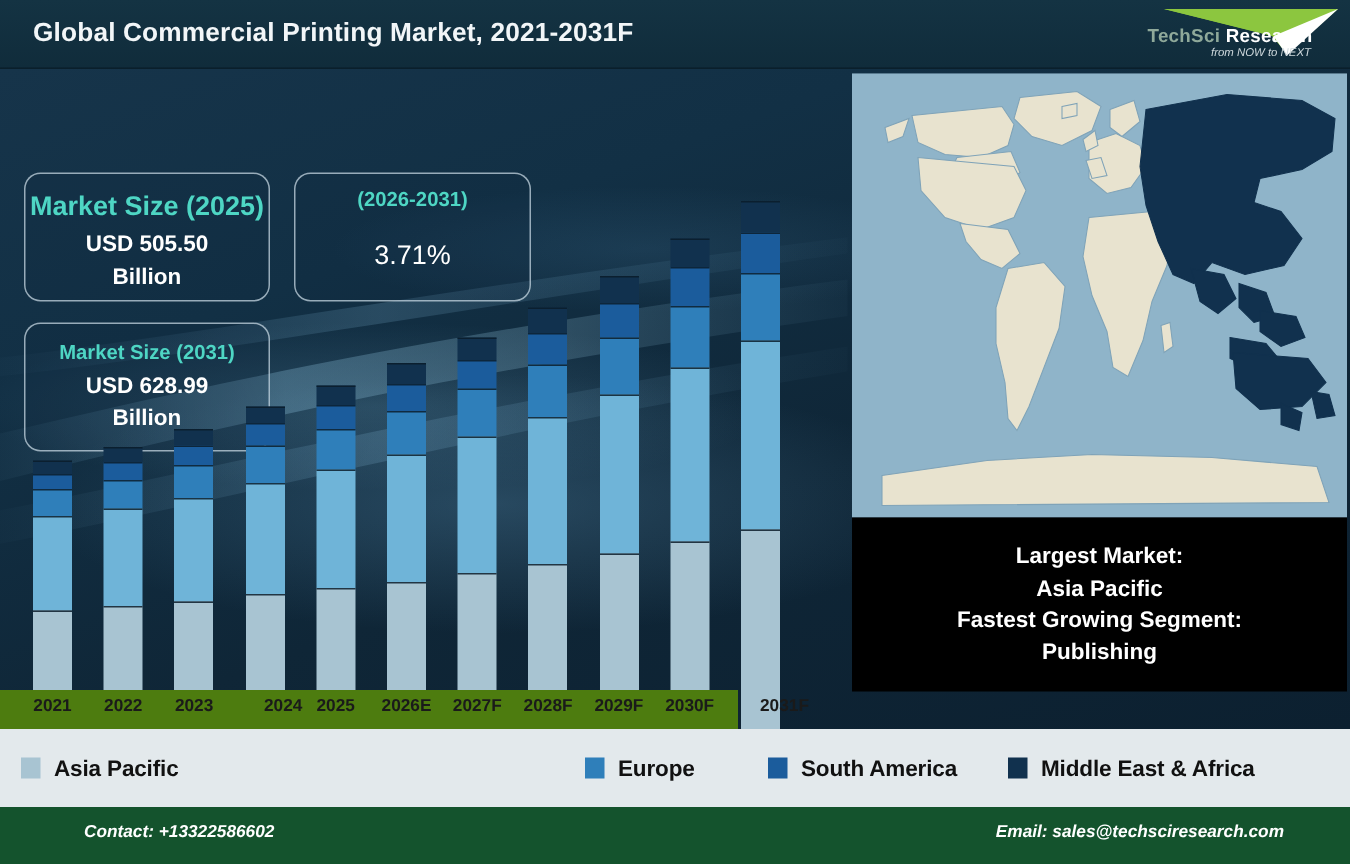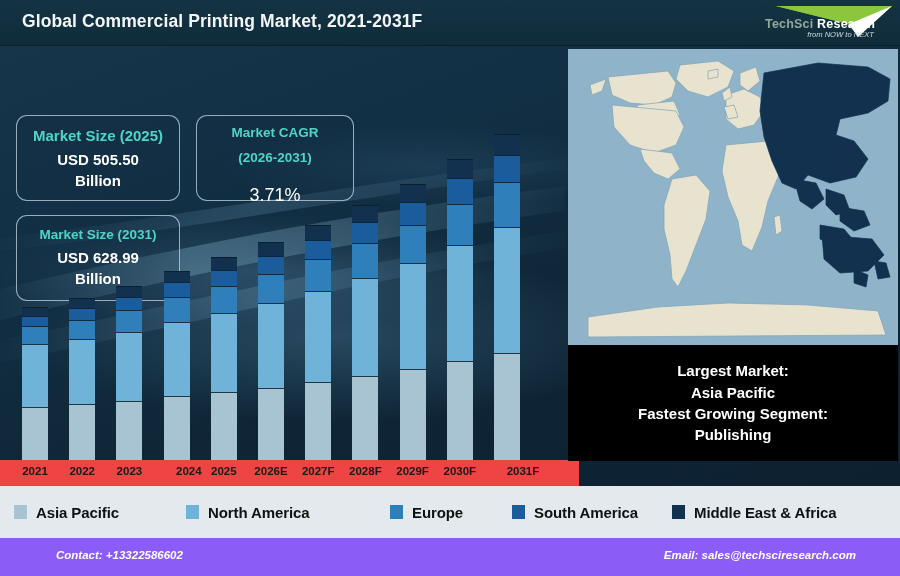--- a/index.html
+++ b/index.html
@@ -58,21 +58,21 @@
     border-radius:11px;
     text-align:center;
     background:rgba(14,40,60,0.18);
   }
   .stat-head {
     color:#4ed6c4; font-weight:bold; line-height:1.18;
   }
   .stat-val { color:#ffffff; line-height:1.22; }
 
   #box-ms2025 { left:16px; top:69px; width:164px; height:86px; }
-  #box-ms2025 .stat-head { font-size:15px; margin-top:11px; }
+  #box-ms2025 .stat-head { font-size:18px; margin-top:11px; }
   #box-ms2025 .stat-val  { font-size:15px; font-weight:bold; margin-top:6px; }
   #box-ms2025 .stat-val2 { font-size:15px; font-weight:bold; margin-top:3px; color:#fff; }
 
   #box-cagr { left:196px; top:69px; width:158px; height:86px; }
   #box-cagr .stat-head { font-size:13.5px; margin-top:9px; }
   #box-cagr .stat-val  { font-size:18px; margin-top:19px; }
 
   #box-ms2031 { left:16px; top:169px; width:164px; height:86px; }
   #box-ms2031 .stat-head { font-size:13.5px; margin-top:11px; }
   #box-ms2031 .stat-val  { font-size:15px; font-weight:bold; margin-top:6px; }
@@ -84,22 +84,22 @@
   }
   .bar-col {
     position:absolute; bottom:0;
     display:flex; flex-direction:column; justify-content:flex-end;
   }
   .seg { width:100%; border-top:1px solid rgba(10,28,42,0.85); }
   .seg.bottom-seg { border-bottom:none; }
 
   
   #axis-strip {
-    position:absolute; left:0; top:460px; width:579px; height:26px;
-    background:#ef4444;
+    position:absolute; left:0; top:460px; width:492px; height:26px;
+    background:#4d7c0f;
   }
   .axis-lbl {
     position:absolute; top:5px;
     font-size:11.5px; font-weight:bold; color:#1a1a1a;
     text-align:center; white-space:nowrap;
   }
 
   
   #map-panel {
     position:absolute; left:568px; top:49px; width:330px; height:296px;
@@ -124,21 +124,21 @@
   .legend-item { display:flex; align-items:center; }
   .legend-sw { width:13px; height:14px; flex:0 0 auto; }
   .legend-lbl {
     font-size:15px; font-weight:bold; color:#111; margin-left:9px;
     white-space:nowrap; letter-spacing:-.1px;
   }
 
   
   #footer {
     position:absolute; left:0; top:538px; width:900px; height:38px;
-    background:#8b5cf6;
+    background:#14532d;
   }
   .foot-txt {
     position:absolute; top:11px;
     font-size:11.5px; font-style:italic; font-weight:bold; color:#ffffff;
     white-space:nowrap;
   }
   #foot-contact { left:56px; }
   #foot-email   { right:44px; }
 </style>
 </head>
@@ -178,21 +178,20 @@
     <path d="M -30 196 C 150 176, 330 140, 600 108 L 600 118 C 330 155, 150 190, -30 208 Z" fill="url(#sg2)"></path>
   </svg>
 
   <div class="stat-box" id="box-ms2025">
     <div class="stat-head">Market Size (2025)</div>
     <div class="stat-val">USD 505.50</div>
     <div class="stat-val2">Billion</div>
   </div>
 
   <div class="stat-box" id="box-cagr">
-    <div class="stat-head">Market CAGR</div>
     <div class="stat-head">(2026-2031)</div>
     <div class="stat-val">3.71%</div>
   </div>
 
   <div class="stat-box" id="box-ms2031">
     <div class="stat-head">Market Size (2031)</div>
     <div class="stat-val">USD 628.99</div>
     <div class="stat-val2">Billion</div>
   </div>
 
@@ -341,24 +340,20 @@
   <div class="info-line">Asia Pacific</div>
   <div class="info-line">Fastest Growing Segment:</div>
   <div class="info-line">Publishing</div>
 </div>
 
 <div id="legend">
     <div class="legend-item" style="position: absolute; left: 14px;">
       <span class="legend-sw" style="background: rgb(168, 196, 210);"></span>
       <span class="legend-lbl">Asia Pacific</span>
     </div>
-    <div class="legend-item" style="position: absolute; left: 186px;">
-      <span class="legend-sw" style="background: rgb(111, 180, 216);"></span>
-      <span class="legend-lbl">North America</span>
-    </div>
     <div class="legend-item" style="position: absolute; left: 390px;">
       <span class="legend-sw" style="background: rgb(47, 127, 186);"></span>
       <span class="legend-lbl">Europe</span>
     </div>
     <div class="legend-item" style="position: absolute; left: 672px;">
       <span class="legend-sw" style="background: rgb(17, 49, 78);"></span>
       <span class="legend-lbl">Middle East &amp; Africa</span>
     </div>
     <div class="legend-item" style="position: absolute; left: 512px;">
       <span class="legend-sw" style="background: rgb(27, 92, 156);"></span>

